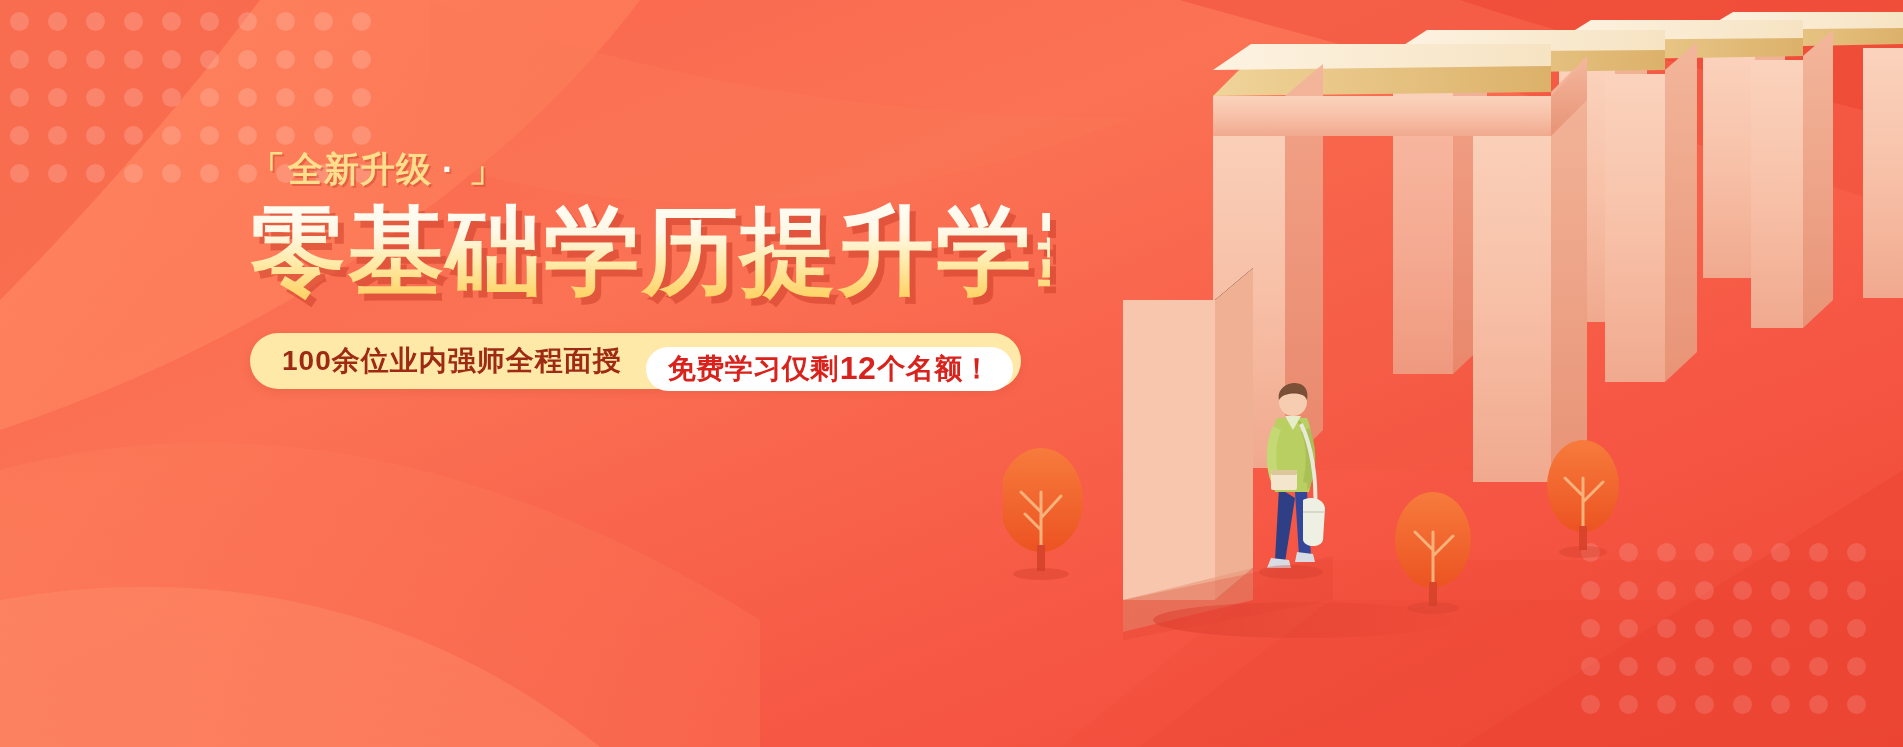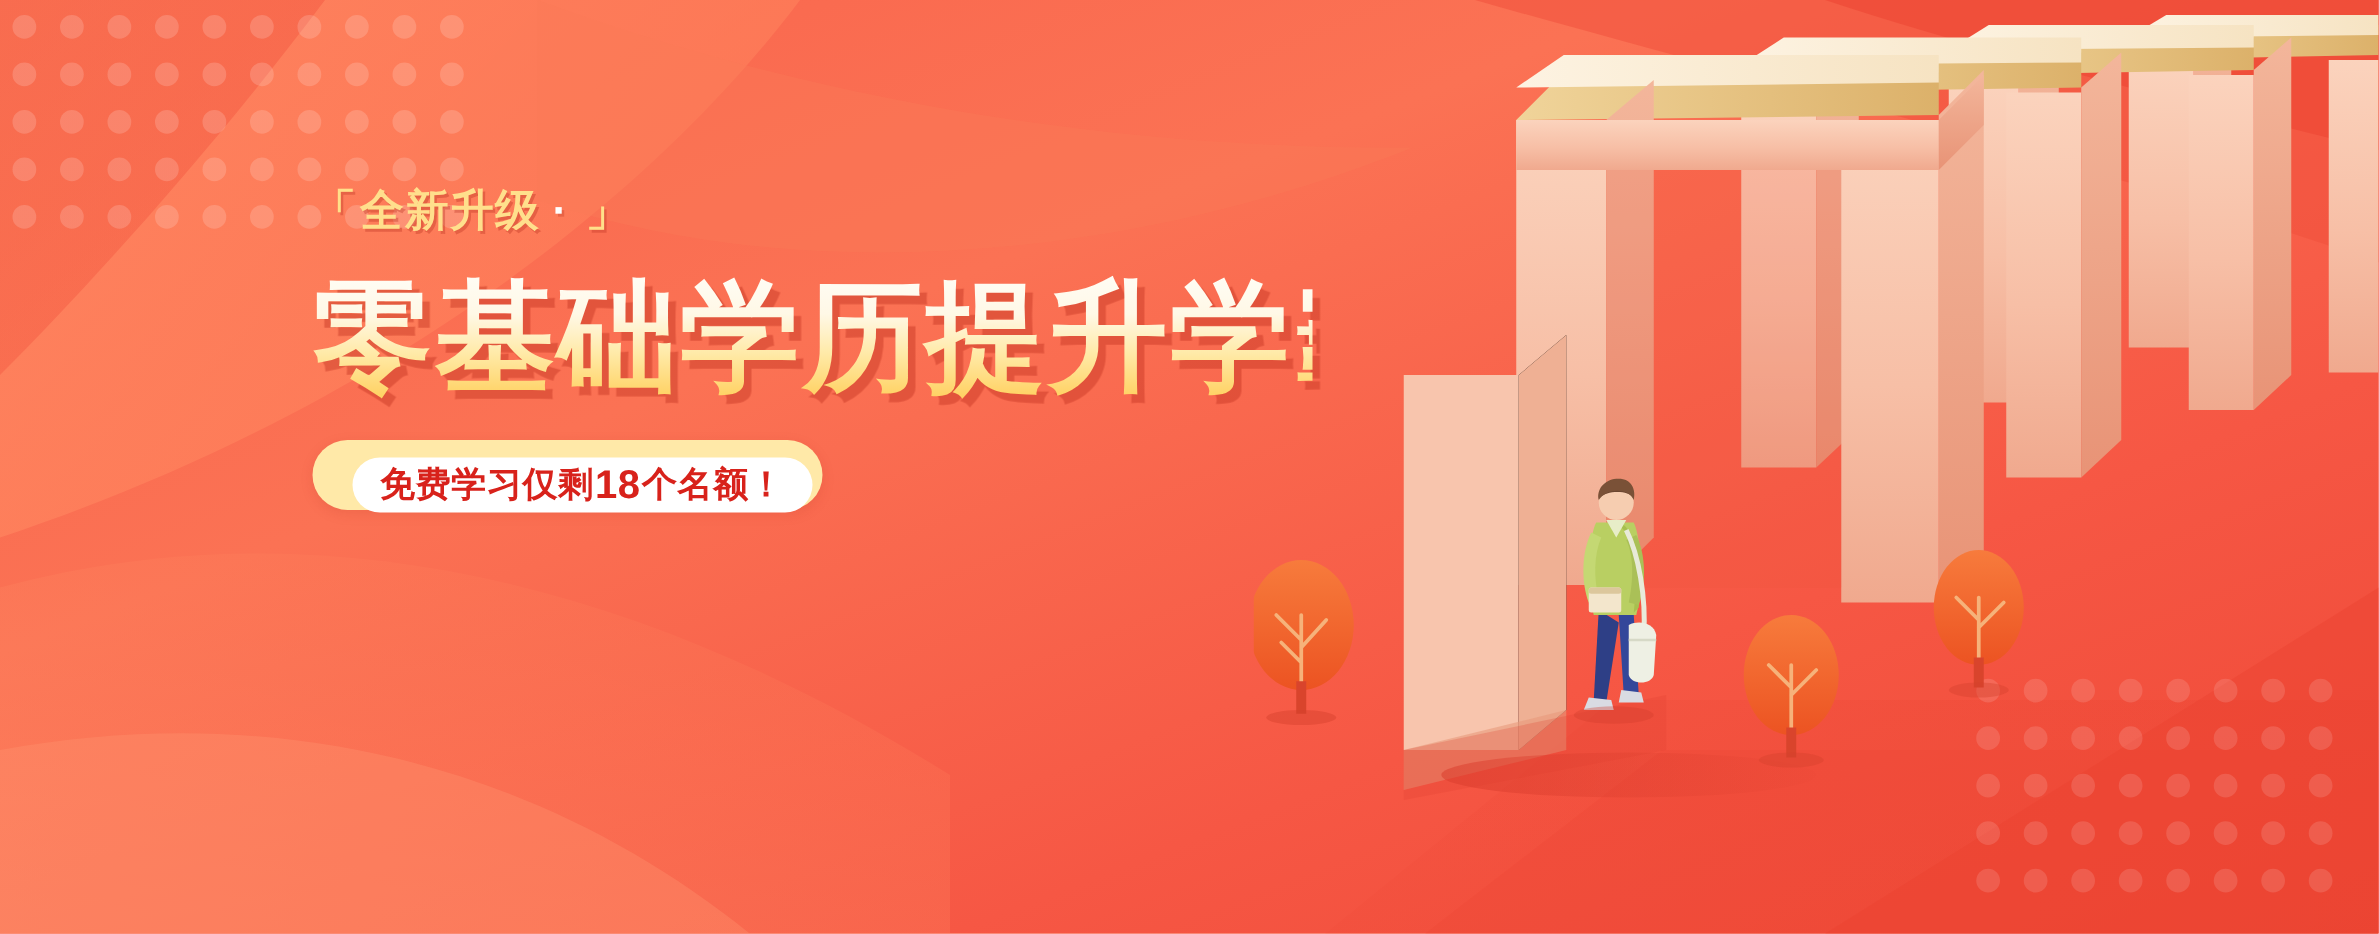--- a/index.html
+++ b/index.html
@@ -57,21 +57,21 @@
     color:#ffffff;
     text-shadow:2px 2px 0 rgba(180,40,25,.28);
   }
   .eyebrow .dotsep{
     color:#ffffff;
     padding:0 10px;
     text-shadow:2px 2px 0 rgba(180,40,25,.28);
   }
 
   .headline{
-    margin-top:28px;
+    margin-top:9px;
     font-size:96px;
     font-weight:bold;
     line-height:1.08;
     letter-spacing:2px;
     white-space:nowrap;
     background:linear-gradient(180deg,#fffdf6 0%,#fff8e6 32%,#ffeaa8 62%,#ffd772 88%,#ffcf5c 100%);
     -webkit-background-clip:text;
     background-clip:text;
     color:transparent;
     -webkit-text-fill-color:transparent;
@@ -412,21 +412,22 @@
     <div class="eyebrow">
       <span class="brk">「</span>
       <span class="gold">全新升级</span>
       <span class="dotsep">·</span>
       <span class="brk right">」</span>
     </div>
 
     <div class="headline">零基础学历提升学霸班</div>
 
     <div class="pill">
+      <span class="pill-left">100余位业内强师全程面授</span>
       <span class="pill-right">
         <span>免费学习仅剩</span>
-        <span class="num">18</span>
+        <span class="num">12</span>
         <span>个名额！</span>
       </span>
     </div>
 
   </div>
 </div>
 
 </body></html>

